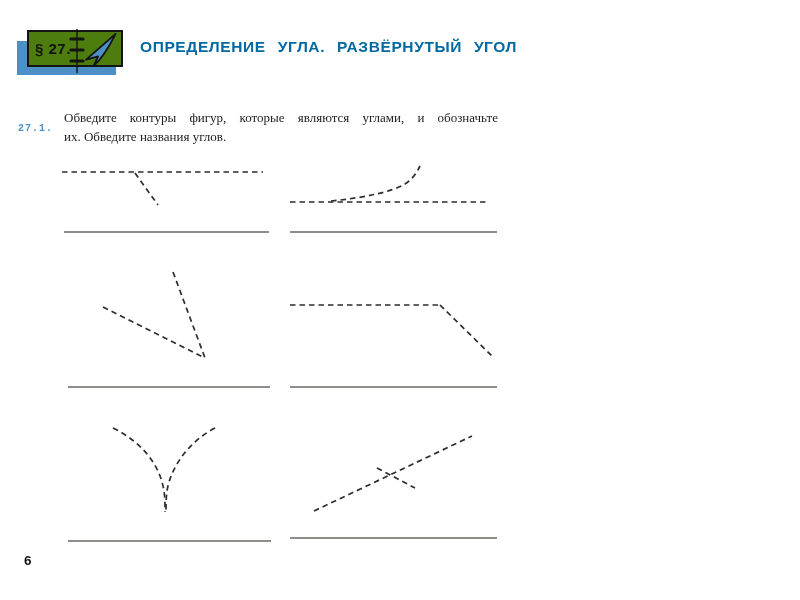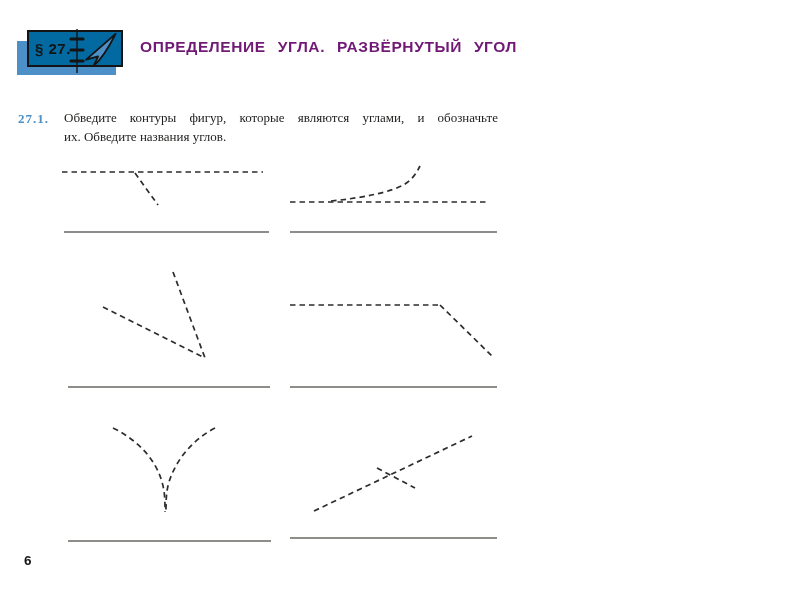--- a/index.html
+++ b/index.html
@@ -3,32 +3,32 @@
 <meta charset="utf-8">
 <style>
   html,body{margin:0;padding:0;background:#ffffff;}
   #page{
     position:relative;width:800px;height:600px;background:#ffffff;overflow:hidden;
     font-family:"Liberation Serif",serif;
     --accent:#4d90c8;--ink:#1d1d1b;--dash:#2d2d2b;--answer:#8d8d89;
   }
   
   .badge-shadow{position:absolute;left:17px;top:41px;width:99px;height:34px;background:var(--accent);}
-  .badge-box{position:absolute;left:27px;top:30px;width:96px;height:37px;background:#0369a1;
+  .badge-box{position:absolute;left:27px;top:30px;width:96px;height:37px;background:#4d7c0f;
     border:2px solid #141414;box-sizing:border-box;}
   .badge-label{position:absolute;left:6px;top:8px;font-family:"Liberation Sans",sans-serif;
     font-weight:700;font-size:15px;color:#141414;letter-spacing:0.5px;white-space:nowrap;}
   .spiral{position:absolute;left:40px;top:-3px;}
   .nib{position:absolute;right:3px;top:0px;}
   .header-title{position:absolute;left:140px;top:38px;width:430px;
-    font-family:"Liberation Sans",sans-serif;font-weight:700;font-size:15.5px;color:#701a75;
+    font-family:"Liberation Sans",sans-serif;font-weight:700;font-size:15.5px;color:#0369a1;
     letter-spacing:0.6px;word-spacing:7px;white-space:nowrap;}
   
-  .ex-num{position:absolute;left:18px;top:111px;font-family:Liberation Serif, serif;
-    font-weight:700;font-size:13px;color:var(--accent);letter-spacing:1px;}
+  .ex-num{position:absolute;left:18px;top:123px;font-family:Liberation Mono, monospace;
+    font-weight:700;font-size:10px;color:var(--accent);letter-spacing:1px;}
   .ex-text{position:absolute;left:64px;top:109px;width:434px;font-size:13px;line-height:18.5px;
     color:var(--ink);font-weight:500;}
   .ex-line1{text-align:justify;text-align-last:justify;}
   
   #figures{position:absolute;left:0;top:0;}
   .dash{fill:none;stroke:var(--dash);stroke-width:1.7;stroke-dasharray:5.5 4;}
   .answer{fill:none;stroke:var(--answer);stroke-width:1.8;}
   
   .page-num{position:absolute;left:24px;top:553px;font-family:"Liberation Sans",sans-serif;
     font-weight:700;font-size:13.5px;color:#141414;}

